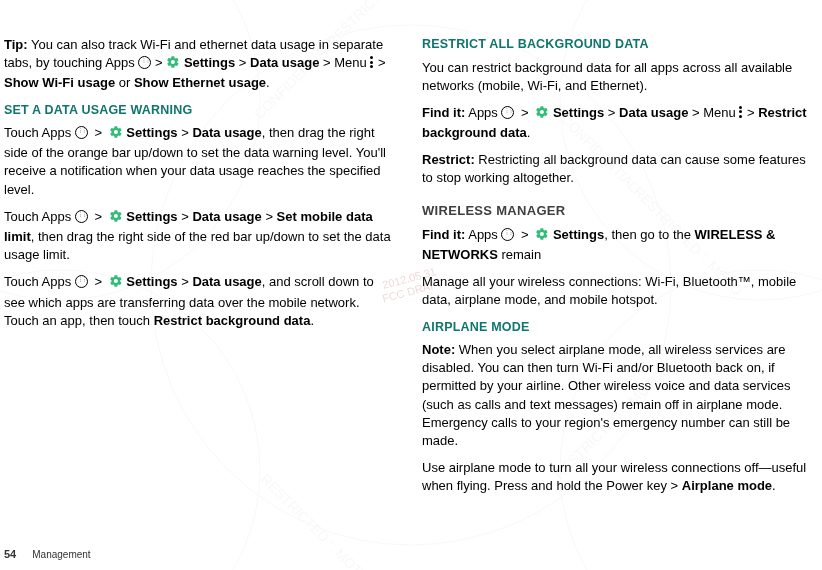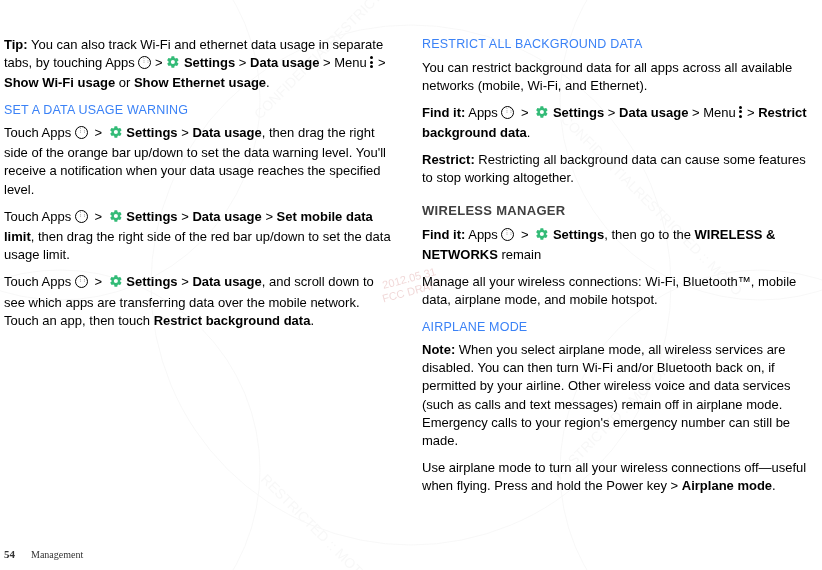--- a/index.html
+++ b/index.html
@@ -41,22 +41,22 @@
       padding: 4px 10px 0 4px;
       height: 540px;
       margin-top: 32px;
     }
     .col {
       flex: 1;
       min-width: 0;
     }
     .col p { margin-bottom: 9px; }
     .red-heading {
-      color: #3b82f6;
-      font-weight: normal;
+      color: #0f766e;
+      font-weight: bold;
       font-size: 12.5px;
       margin-top: 6px;
       margin-bottom: 5px;
       letter-spacing: 0.2px;
     }
     .red-heading-large {
       color: #404040;
       font-weight: bold;
       font-size: 13px;
       margin-top: 14px;
@@ -115,21 +115,20 @@
     .icon-menu::after { top: 9px; }
     .footer {
       position: absolute;
       bottom: 8px;
       left: 4px;
       font-size: 10px;
       color: #333;
       display: flex;
       gap: 16px;
       align-items: baseline;
-      font-family: Liberation Serif, serif;
     }
     .footer .pagenum { font-weight: bold; font-size: 11px; }
     .arrow { margin: 0 3px; }
   </style>
 </head>
 <body>
 
 <svg class="watermark-bg" viewBox="0 0 822 570">
   <circle cx="60" cy="100" r="200" fill="none" stroke="#888" stroke-width="1"></circle>
   <circle cx="760" cy="100" r="200" fill="none" stroke="#888" stroke-width="1"></circle>

